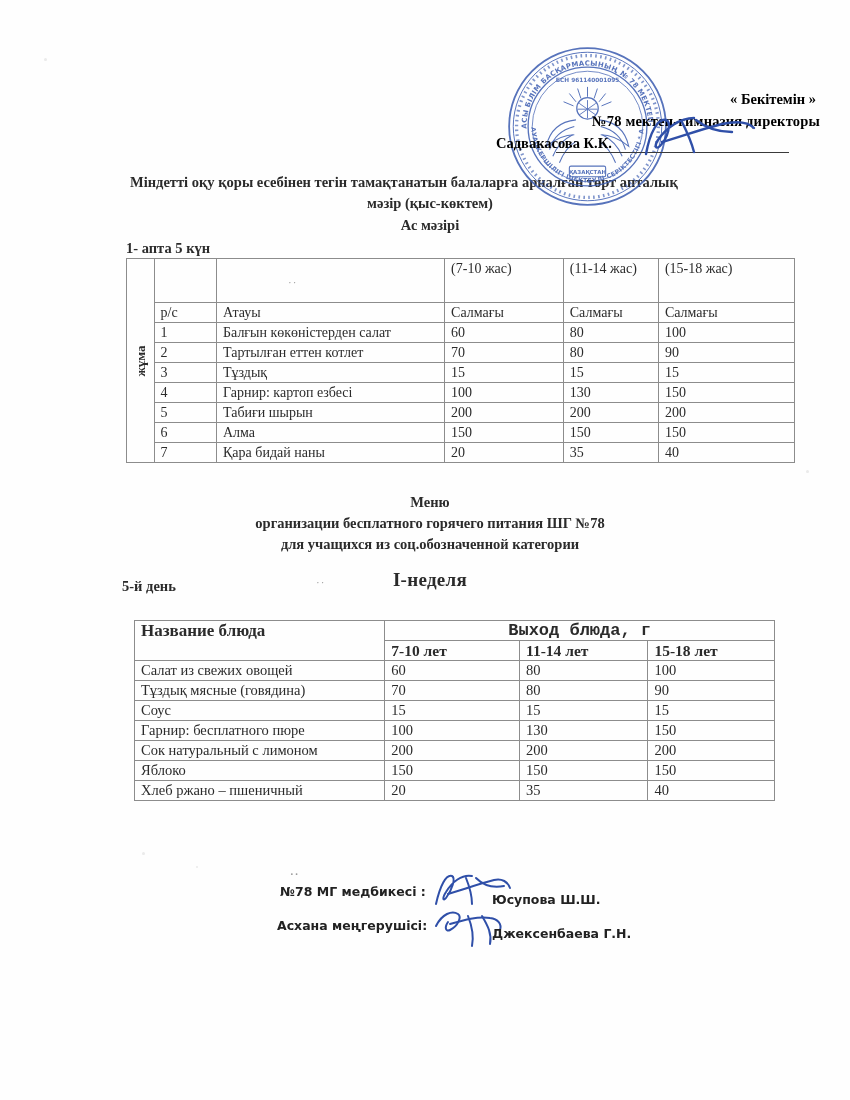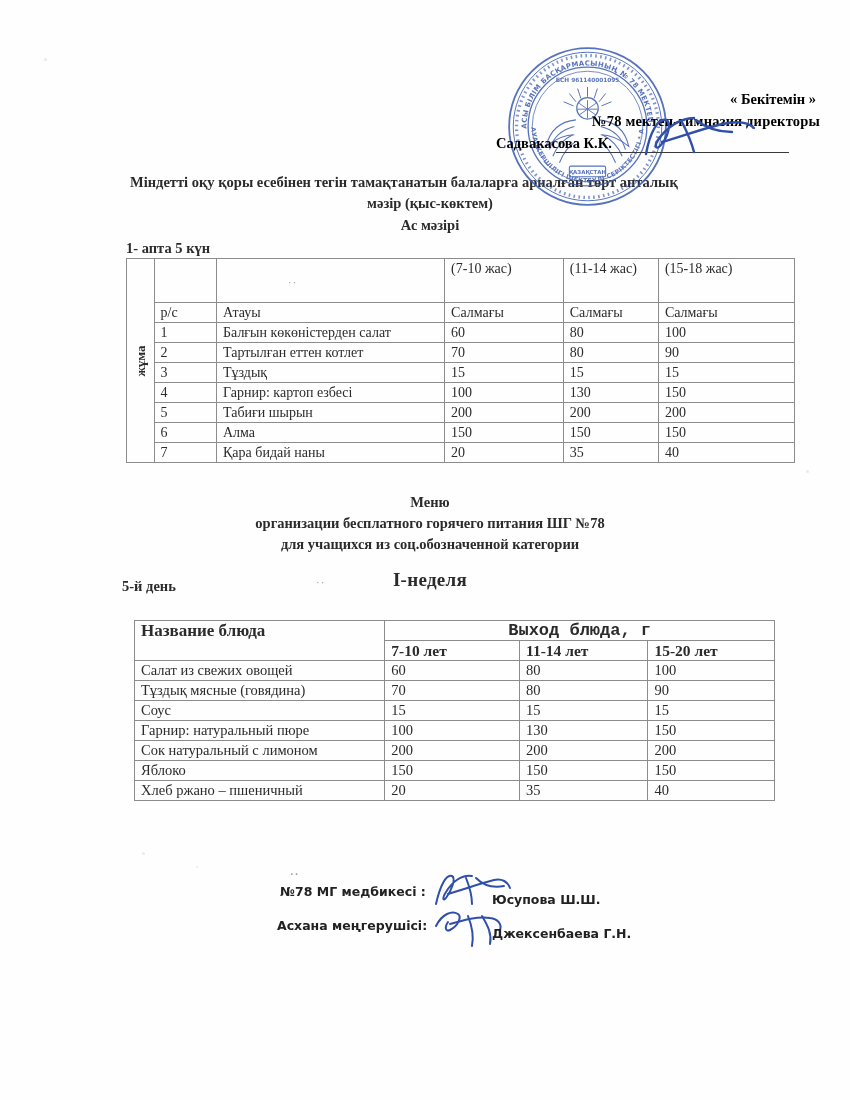--- a/index.html
+++ b/index.html
@@ -425,21 +425,21 @@
   <div class="tbl2-wrap">
     <table class="grid t2">
       <tbody>
         <tr class="head">
           <td class="c-name" rowspan="2">Название блюда</td>
           <td colspan="3" style="text-align:center;font-family:Liberation Mono, monospace;">Выход блюда, г</td>
         </tr>
         <tr class="head2">
           <td class="c-a">7-10 лет</td>
           <td class="c-b">11-14 лет</td>
-          <td class="c-c">15-20 лет</td>
+          <td class="c-c">15-18 лет</td>
         </tr>
 
         <tr>
           <td>Салат из свежих овощей</td>
           <td>60</td>
           <td>80</td>
           <td>100</td>
         </tr>
         <tr>
           <td>Тұздық мясные (говядина)</td>
@@ -447,21 +447,21 @@
           <td>80</td>
           <td>90</td>
         </tr>
         <tr>
           <td>Соус</td>
           <td>15</td>
           <td>15</td>
           <td>15</td>
         </tr>
         <tr>
-          <td>Гарнир: натуральный пюре</td>
+          <td>Гарнир: бесплатного пюре</td>
           <td>100</td>
           <td>130</td>
           <td>150</td>
         </tr>
         <tr>
           <td>Сок натуральный с лимоном</td>
           <td>200</td>
           <td>200</td>
           <td>200</td>
         </tr>

